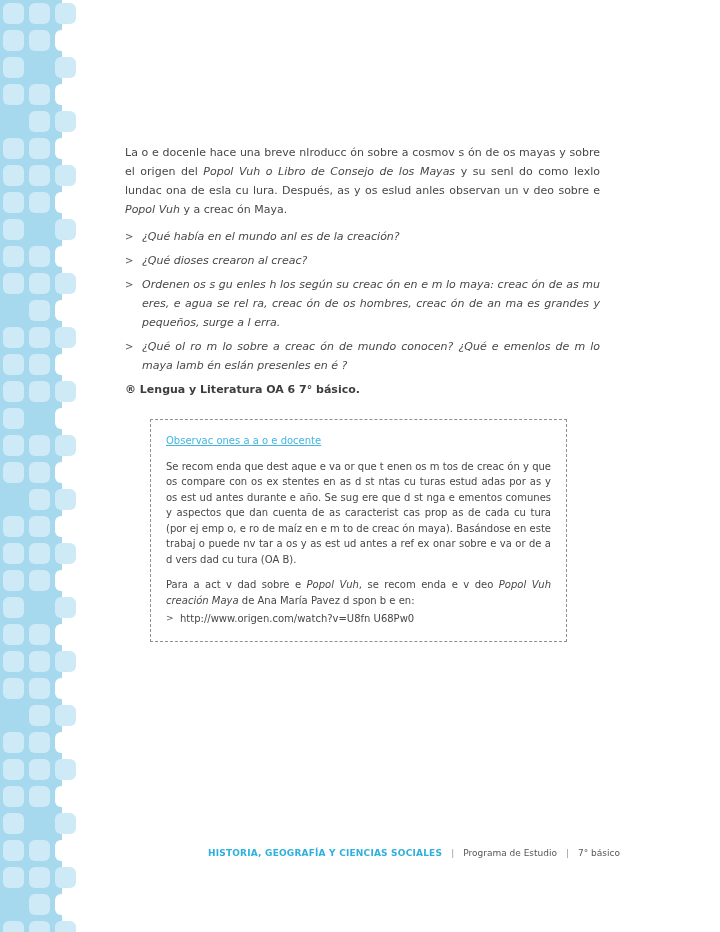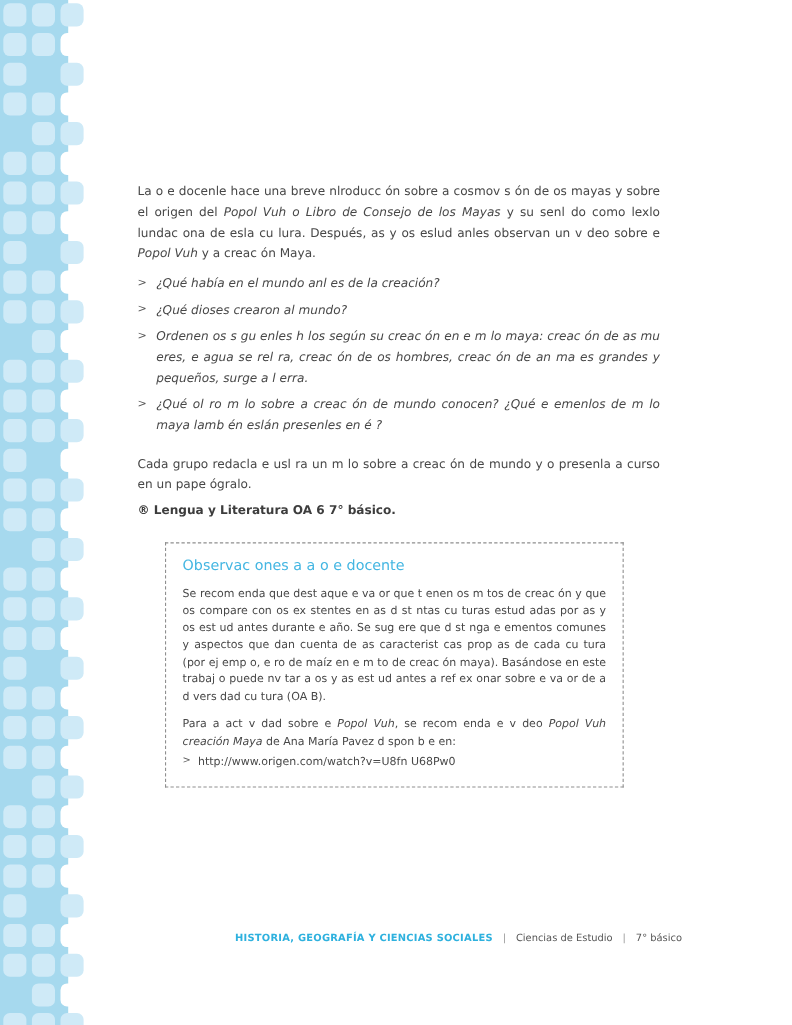--- a/index.html
+++ b/index.html
@@ -12,35 +12,35 @@
   .strip-bg{position:absolute;left:0;top:0;width:62px;height:932px;background:#a6d9ee;}
   .sq{position:absolute;width:21px;height:21px;border-radius:6px;}
   .sq.light{background:#cfeaf7;}
   .sq.white{background:#ffffff;}
   
   .doc-title{
     position:absolute;top:84px;left:125px;width:475px;text-align:center;
     color:#44b6e2;font-size:12.5px;line-height:18px;font-weight:400;
   }
   
-  .content{position:absolute;top:164px;left:125px;width:475px;font-size:11px;line-height:19px;}
+  .content{position:absolute;top:143px;left:125px;width:475px;font-size:11px;line-height:19px;}
   .para{text-align:justify;margin:0;}
   .para2{margin-top:16px;}
   .bullets{margin-top:8px;}
   .bullet{display:flex;margin:0 0 5px 0;}
   .bullet .marker{flex:0 0 17px;color:#5a5a5a;font-size:10px;line-height:19px;}
   .bullet .btext{flex:1;text-align:justify;font-style:italic;}
   .para3{margin-top:16px;}
   .reference{margin-top:4px;font-weight:bold;color:#3d3d3d;}
   
   .note-box{
     margin:20px 0 0 25px;width:385px;border:1px dashed #8f8f8f;
     padding:13px 15px 14px 15px;font-size:10px;line-height:15.5px;
   }
-  .note-title{color:#44b6e2;font-size:13px;margin:0 0 10px 0;}
+  .note-title{color:#44b6e2;font-size:10px;margin:0 0 10px 0;text-decoration:underline;}
   .note-para{text-align:justify;margin:0;}
   .note-para2{margin-top:10px;}
   .note-bullet{display:flex;margin-top:3px;}
   .note-bullet .marker{flex:0 0 14px;color:#5a5a5a;font-size:9px;line-height:15.5px;}
   .note-bullet .btext{flex:1;}
   
   .footer{
     position:absolute;top:848px;left:125px;width:495px;
     display:flex;justify-content:flex-end;align-items:center;gap:9px;
     font-size:9px;color:#565656;
@@ -159,47 +159,46 @@
   <p class="para"><span>La o e  docenle hace una breve  nlroducc ón sobre  a cosmov s ón de  os mayas y sobre el origen del </span><span class="italic">Popol Vuh o Libro de Consejo de los Mayas</span><span> y su senl do como lexlo lundac ona  de esla cu lura. Después,  as y  os eslud anles observan un v deo sobre e  </span><span class="italic">Popol Vuh</span><span> y  a creac ón Maya.</span></p>
 
 
   <div class="bullets">
     <div class="bullet">
       <span class="marker">&gt;</span>
       <span class="btext">¿Qué había en el mundo anl es de la creación?</span>
     </div>
     <div class="bullet">
       <span class="marker">&gt;</span>
-      <span class="btext">¿Qué dioses crearon al mundo?</span>
+      <span class="btext">¿Qué dioses crearon al creac?</span>
     </div>
     <div class="bullet">
       <span class="marker">&gt;</span>
       <span class="btext">Ordenen  os s gu enles h los según su creac ón en e  m lo maya: creac ón de  as mu eres, e  agua se rel ra, creac ón de  os hombres, creac ón de  an ma es grandes y pequeños, surge  a l erra.</span>
     </div>
     <div class="bullet">
       <span class="marker">&gt;</span>
       <span class="btext">¿Qué ol ro m lo sobre  a creac ón de  mundo conocen? ¿Qué e emenlos de  m lo maya lamb én eslán presenles en é ?</span>
     </div>
   </div>
 
-  <p class="para para3">Cada grupo redacla e  usl ra un m lo sobre  a creac ón de  mundo y  o  presenla a  curso en un pape ógralo.</p>
 
   <p class="para reference">® Lengua y Literatura OA 6 7° básico.</p>
 
   <div class="note-box">
     <p class="note-title">Observac ones a  a o e  docente</p>
     <p class="note-para">Se recom enda que dest aque e  va or que t enen  os m tos de creac ón y que  os compare con  os ex stentes en  as d st ntas cu turas estud adas por  as y  os est ud antes durante e  año. Se sug ere que d st nga e ementos comunes y aspectos que dan cuenta de  as caracterist cas prop as de cada cu tura (por ej emp o, e  ro  de  maíz en e  m to de creac ón maya). Basándose en este trabaj o puede  nv tar a  os y  as est ud antes a ref ex onar sobre e  va or de  a d vers dad cu tura  (OA B).</p>
     <p class="note-para note-para2"><span>Para  a act v dad sobre e  </span><span class="italic">Popol Vuh</span><span>, se recom enda e  v deo </span><span class="italic">Popol Vuh creación  Maya</span><span> de Ana María Pavez d spon b e en:</span></p>
     <div class="note-bullet">
       <span class="marker">&gt;</span>
       <span class="btext">http://www.origen.com/watch?v=U8fn U68Pw0</span>
     </div>
   </div>
 
 </div>
 
 <div class="footer">
   <span class="subject">HISTORIA, GEOGRAFÍA Y CIENCIAS SOCIALES</span>
   <span class="sep">|</span>
-  <span>Ciencias de Estudio</span>
+  <span>Programa de Estudio</span>
   <span class="sep">|</span>
   <span>7° básico</span>
 </div>
 
 </body></html>

